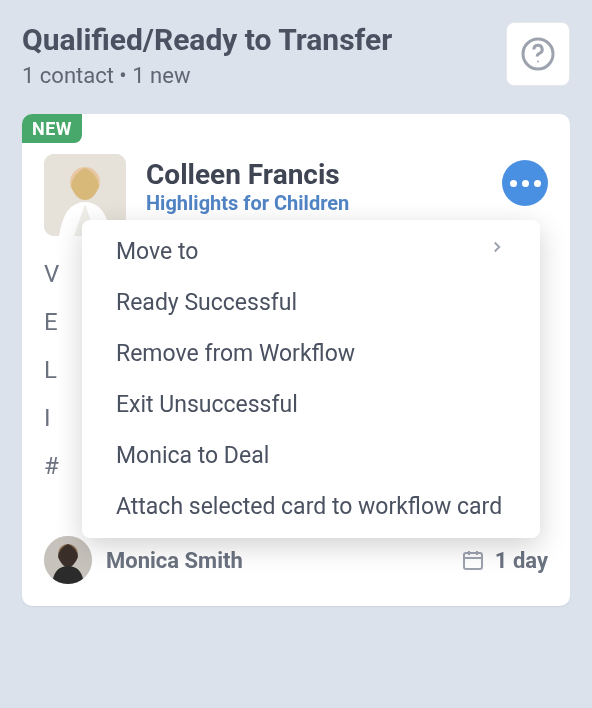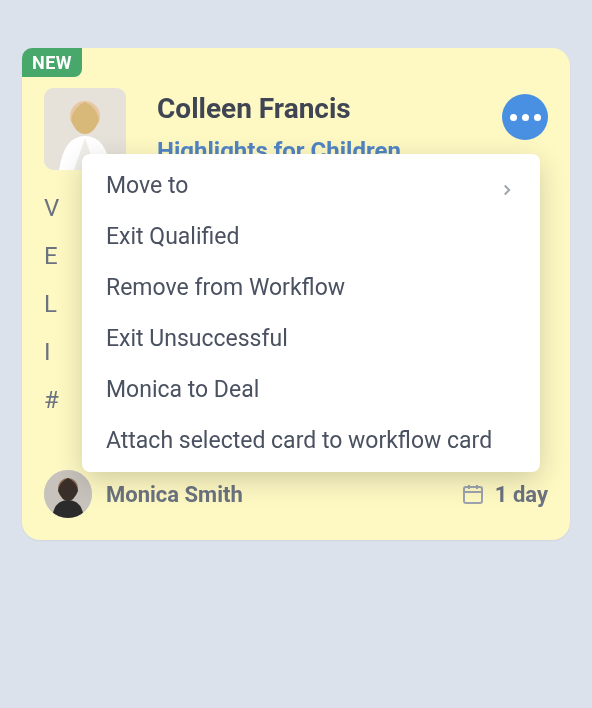--- a/index.html
+++ b/index.html
@@ -38,22 +38,22 @@
     display: flex;
     align-items: center;
     justify-content: center;
     cursor: pointer;
   }
   .help-btn svg { width: 36px; height: 36px; stroke: #9ca3af; fill: none; stroke-width: 2; }
 
   .card {
     position: relative;
     margin-top: 26px;
-    background: #fef9c3;
-    border-radius: 18px;
+    background: #ffffff;
+    border-radius: 10px;
     box-shadow: 0 1px 2px rgba(0,0,0,0.06);
   }
   .new-badge {
     position: absolute;
     top: 0;
     left: 0;
     background: #48a86c;
     color: #fff;
     font-weight: 700;
     font-size: 18px;
@@ -61,43 +61,42 @@
     border-top-left-radius: 10px;
     border-bottom-right-radius: 8px;
     letter-spacing: 0.5px;
   }
   .card-inner {
     padding: 40px 22px 18px 22px;
   }
   .contact-row {
     display: flex;
     align-items: flex-start;
-    gap: 11px;
   }
   .avatar {
     width: 82px;
     height: 82px;
     border-radius: 10px;
     overflow: hidden;
     flex-shrink: 0;
     background: #e3e6ec;
   }
   .avatar svg { width: 100%; height: 100%; display: block; }
   .contact-texts { margin-left: 20px; flex: 1; padding-top: 4px; }
   .contact-name {
     font-size: 28px;
     font-weight: 700;
     color: #3f4553;
   }
   .contact-company {
     display: block;
-    font-size: 24px;
+    font-size: 20px;
     font-weight: 700;
     color: #5184c4;
-    margin-top: 12px;
+    margin-top: 0;
   }
   .more-btn {
     width: 46px;
     height: 46px;
     background: #4a90e2;
     border-radius: 50%;
     display: flex;
     align-items: center;
     justify-content: center;
     flex-shrink: 0;
@@ -121,23 +120,23 @@
     left: 60px;
     width: 458px;
     background: #ffffff;
     border-radius: 8px;
     box-shadow: 0 8px 28px rgba(0,0,0,0.18);
     padding: 6px 0;
     z-index: 10;
   }
   .dropdown-item {
     display: flex;
-    align-items: flex-end;
+    align-items: flex-start;
     justify-content: space-between;
-    padding: 12px 24px;
+    padding: 12px 34px;
     font-size: 23px;
     color: #4a5160;
     cursor: pointer;
   }
   .chevron { width: 18px; height: 18px; stroke: #9ca3af; fill: none; stroke-width: 2.5; }
 
   .card-footer {
     display: flex;
     align-items: center;
     justify-content: space-between;
@@ -165,20 +164,33 @@
     font-size: 22px;
     font-weight: bold;
   }
   .cal-icon { width: 24px; height: 24px; stroke:#9ca3af; fill:none; stroke-width:2; }
 </style>
 </head>
 <body>
 
 <div class="column">
 
+  <div class="col-header">
+    <div class="col-titles">
+      <div class="col-title">Qualified/Ready to Transfer</div>
+      <div class="col-sub">1 contact • 1 new</div>
+    </div>
+    <div class="help-btn">
+      <svg viewBox="0 0 24 24">
+        <circle cx="12" cy="12" r="10"></circle>
+        <path d="M9.2 9a2.8 2.8 0 1 1 3.8 2.6c-.9.4-1.5 1-1.5 2"></path>
+        <circle cx="12" cy="17" r="0.6" fill="#9ca3af" stroke="none"></circle>
+      </svg>
+    </div>
+  </div>
 
   <div class="card">
     <div class="new-badge">NEW</div>
 
     <div class="card-inner">
       <div class="contact-row">
         <div class="avatar">
           <svg viewBox="0 0 82 82">
             <rect width="82" height="82" fill="#e7e2d9"></rect>
             <circle cx="41" cy="28" r="15" fill="#e8c8a4"></circle>
@@ -208,21 +220,21 @@
     </div>
 
     <div class="dropdown">
       <div class="dropdown-item">
         <span>Move to</span>
         <svg class="chevron" viewBox="0 0 24 24">
             <polyline points="9 6 15 12 9 18"></polyline>
           </svg>
       </div>
       <div class="dropdown-item">
-        <span>Exit Qualified</span>
+        <span>Ready Successful</span>
       </div>
       <div class="dropdown-item">
         <span>Remove from Workflow</span>
       </div>
       <div class="dropdown-item">
         <span>Exit Unsuccessful</span>
       </div>
       <div class="dropdown-item">
         <span>Monica to Deal</span>
       </div>

